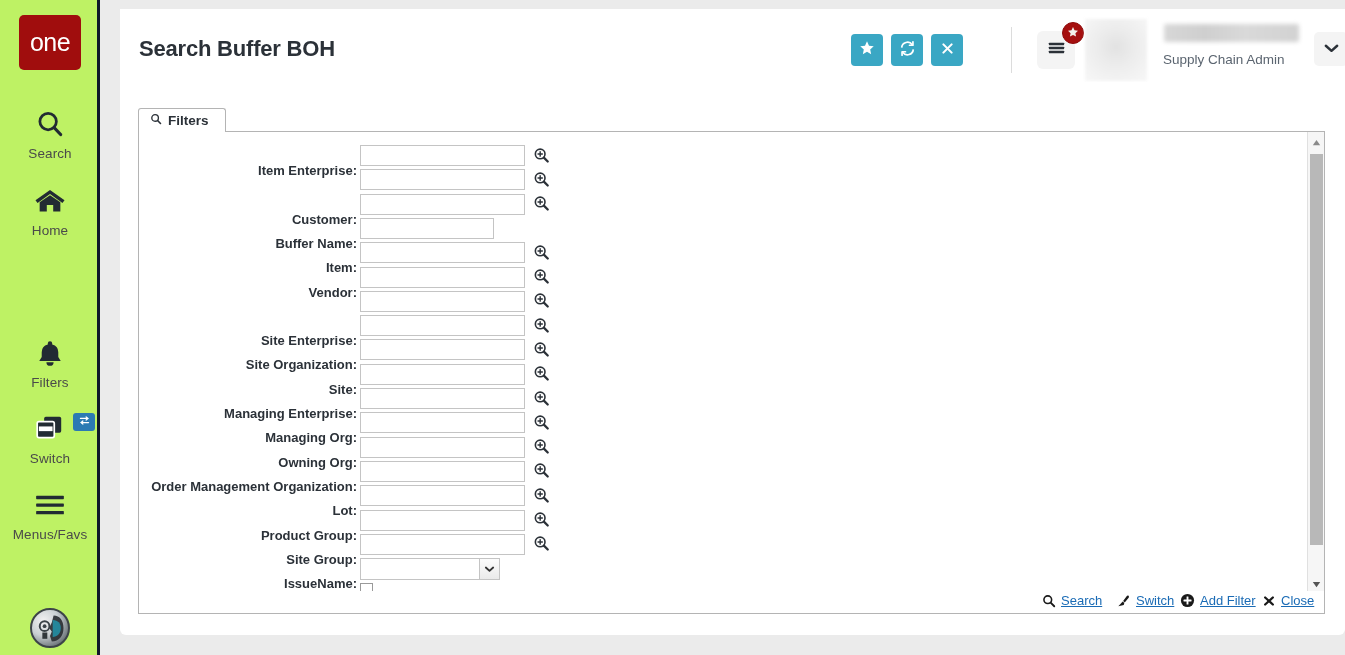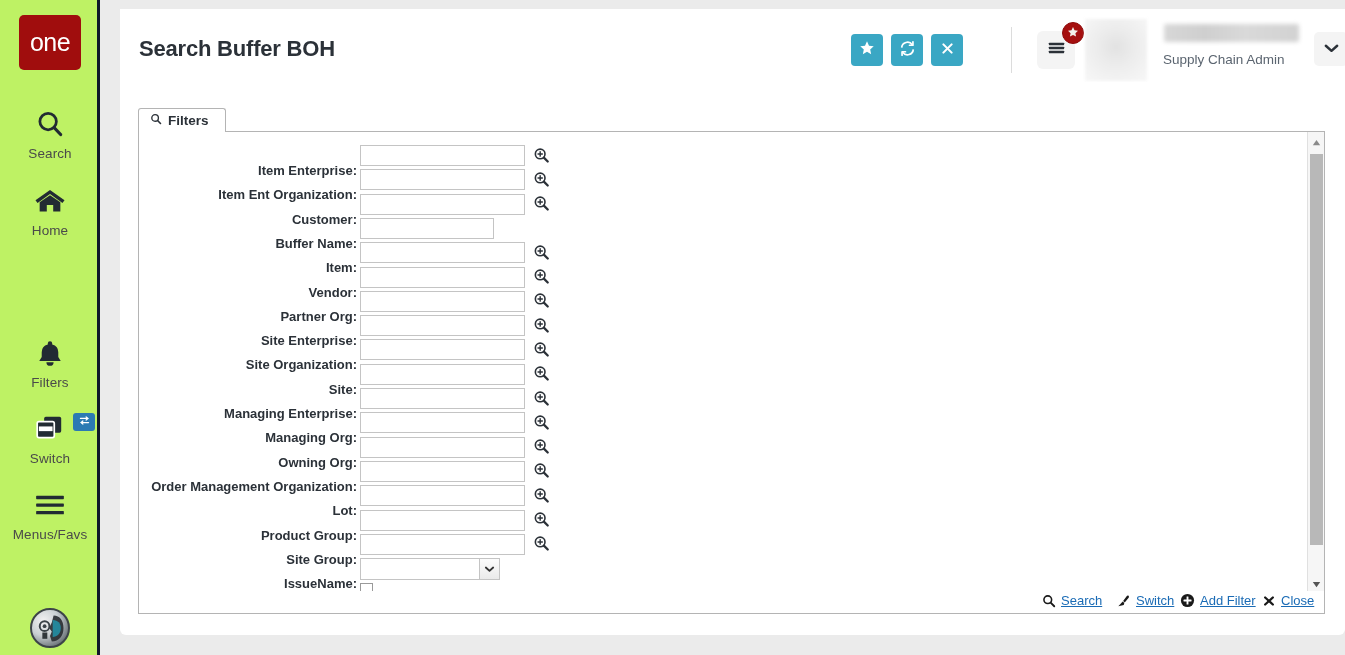--- a/index.html
+++ b/index.html
@@ -444,21 +444,20 @@
               <div class="picker" style="left: 392px;">
                 <svg width="17" height="17" viewBox="0 0 18 18" fill="none" stroke="#2b3138" stroke-width="1.7">
                   <circle cx="7.6" cy="7.4" r="5.1"></circle>
                   <line x1="5.3" y1="7.4" x2="9.9" y2="7.4" stroke-width="1.5" stroke-linecap="round"></line>
                   <line x1="7.6" y1="5.1" x2="7.6" y2="9.7" stroke-width="1.5" stroke-linecap="round"></line>
                   <line x1="11.5" y1="11.3" x2="15.6" y2="15.4" stroke-width="2.4" stroke-linecap="round"></line>
                 </svg>
               </div>
             </div>
             <div class="frow" style="top: 35.3px; width: 100%;">
-              <div class="flabel" style="right: auto; left: 0px; width: 218px;">Item Ent Organization:</div>
               <input class="finput" type="text" style="left: 221px; width: 165px;">
               <div class="picker" style="left: 392px;">
                 <svg width="17" height="17" viewBox="0 0 18 18" fill="none" stroke="#2b3138" stroke-width="1.7">
                   <circle cx="7.6" cy="7.4" r="5.1"></circle>
                   <line x1="5.3" y1="7.4" x2="9.9" y2="7.4" stroke-width="1.5" stroke-linecap="round"></line>
                   <line x1="7.6" y1="5.1" x2="7.6" y2="9.7" stroke-width="1.5" stroke-linecap="round"></line>
                   <line x1="11.5" y1="11.3" x2="15.6" y2="15.4" stroke-width="2.4" stroke-linecap="round"></line>
                 </svg>
               </div>
             </div>
@@ -496,21 +495,20 @@
               <div class="picker" style="left: 392px;">
                 <svg width="17" height="17" viewBox="0 0 18 18" fill="none" stroke="#2b3138" stroke-width="1.7">
                   <circle cx="7.6" cy="7.4" r="5.1"></circle>
                   <line x1="5.3" y1="7.4" x2="9.9" y2="7.4" stroke-width="1.5" stroke-linecap="round"></line>
                   <line x1="7.6" y1="5.1" x2="7.6" y2="9.7" stroke-width="1.5" stroke-linecap="round"></line>
                   <line x1="11.5" y1="11.3" x2="15.6" y2="15.4" stroke-width="2.4" stroke-linecap="round"></line>
                 </svg>
               </div>
             </div>
             <div class="frow" style="top: 156.8px; width: 100%;">
-              <div class="flabel" style="right: auto; left: 0px; width: 218px;">Partner Org:</div>
               <input class="finput" type="text" style="left: 221px; width: 165px;">
               <div class="picker" style="left: 392px;">
                 <svg width="17" height="17" viewBox="0 0 18 18" fill="none" stroke="#2b3138" stroke-width="1.7">
                   <circle cx="7.6" cy="7.4" r="5.1"></circle>
                   <line x1="5.3" y1="7.4" x2="9.9" y2="7.4" stroke-width="1.5" stroke-linecap="round"></line>
                   <line x1="7.6" y1="5.1" x2="7.6" y2="9.7" stroke-width="1.5" stroke-linecap="round"></line>
                   <line x1="11.5" y1="11.3" x2="15.6" y2="15.4" stroke-width="2.4" stroke-linecap="round"></line>
                 </svg>
               </div>
             </div>

